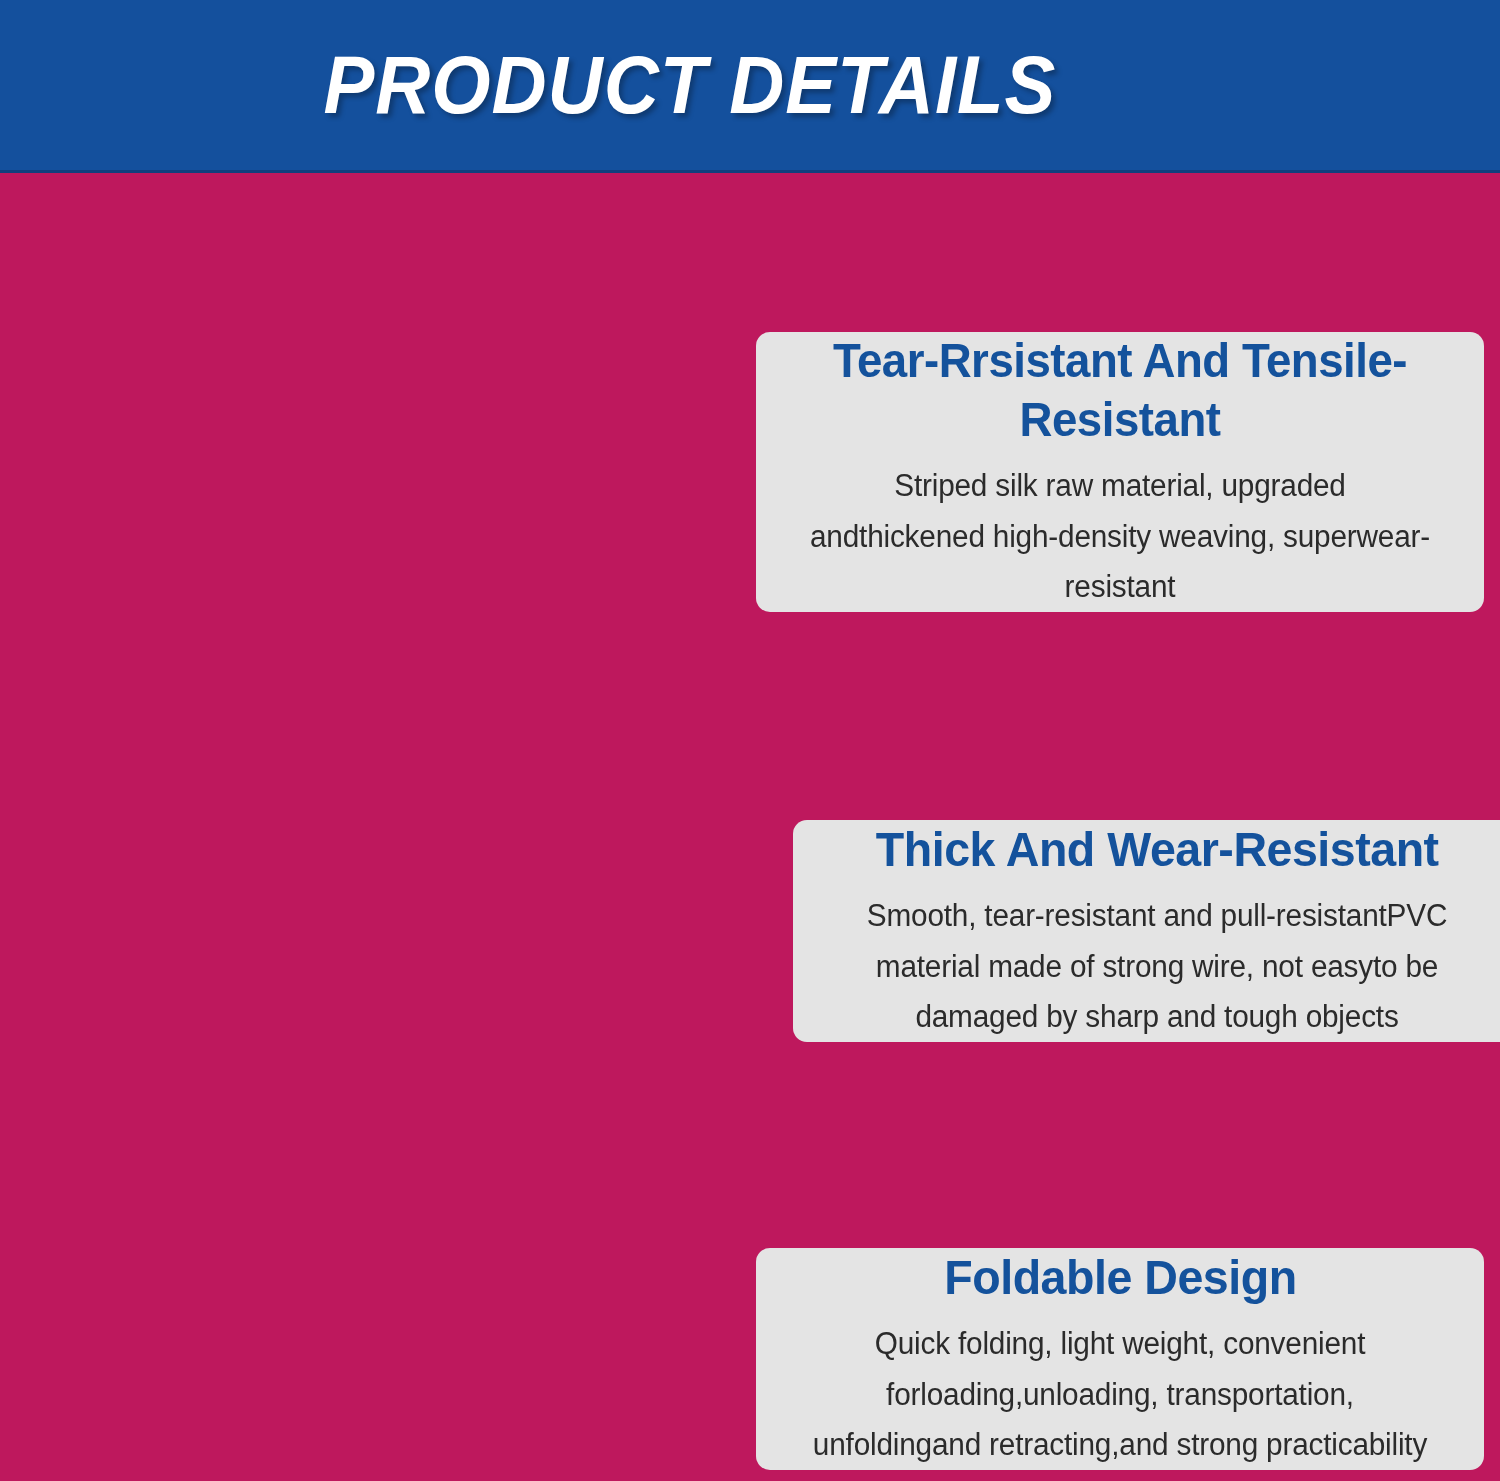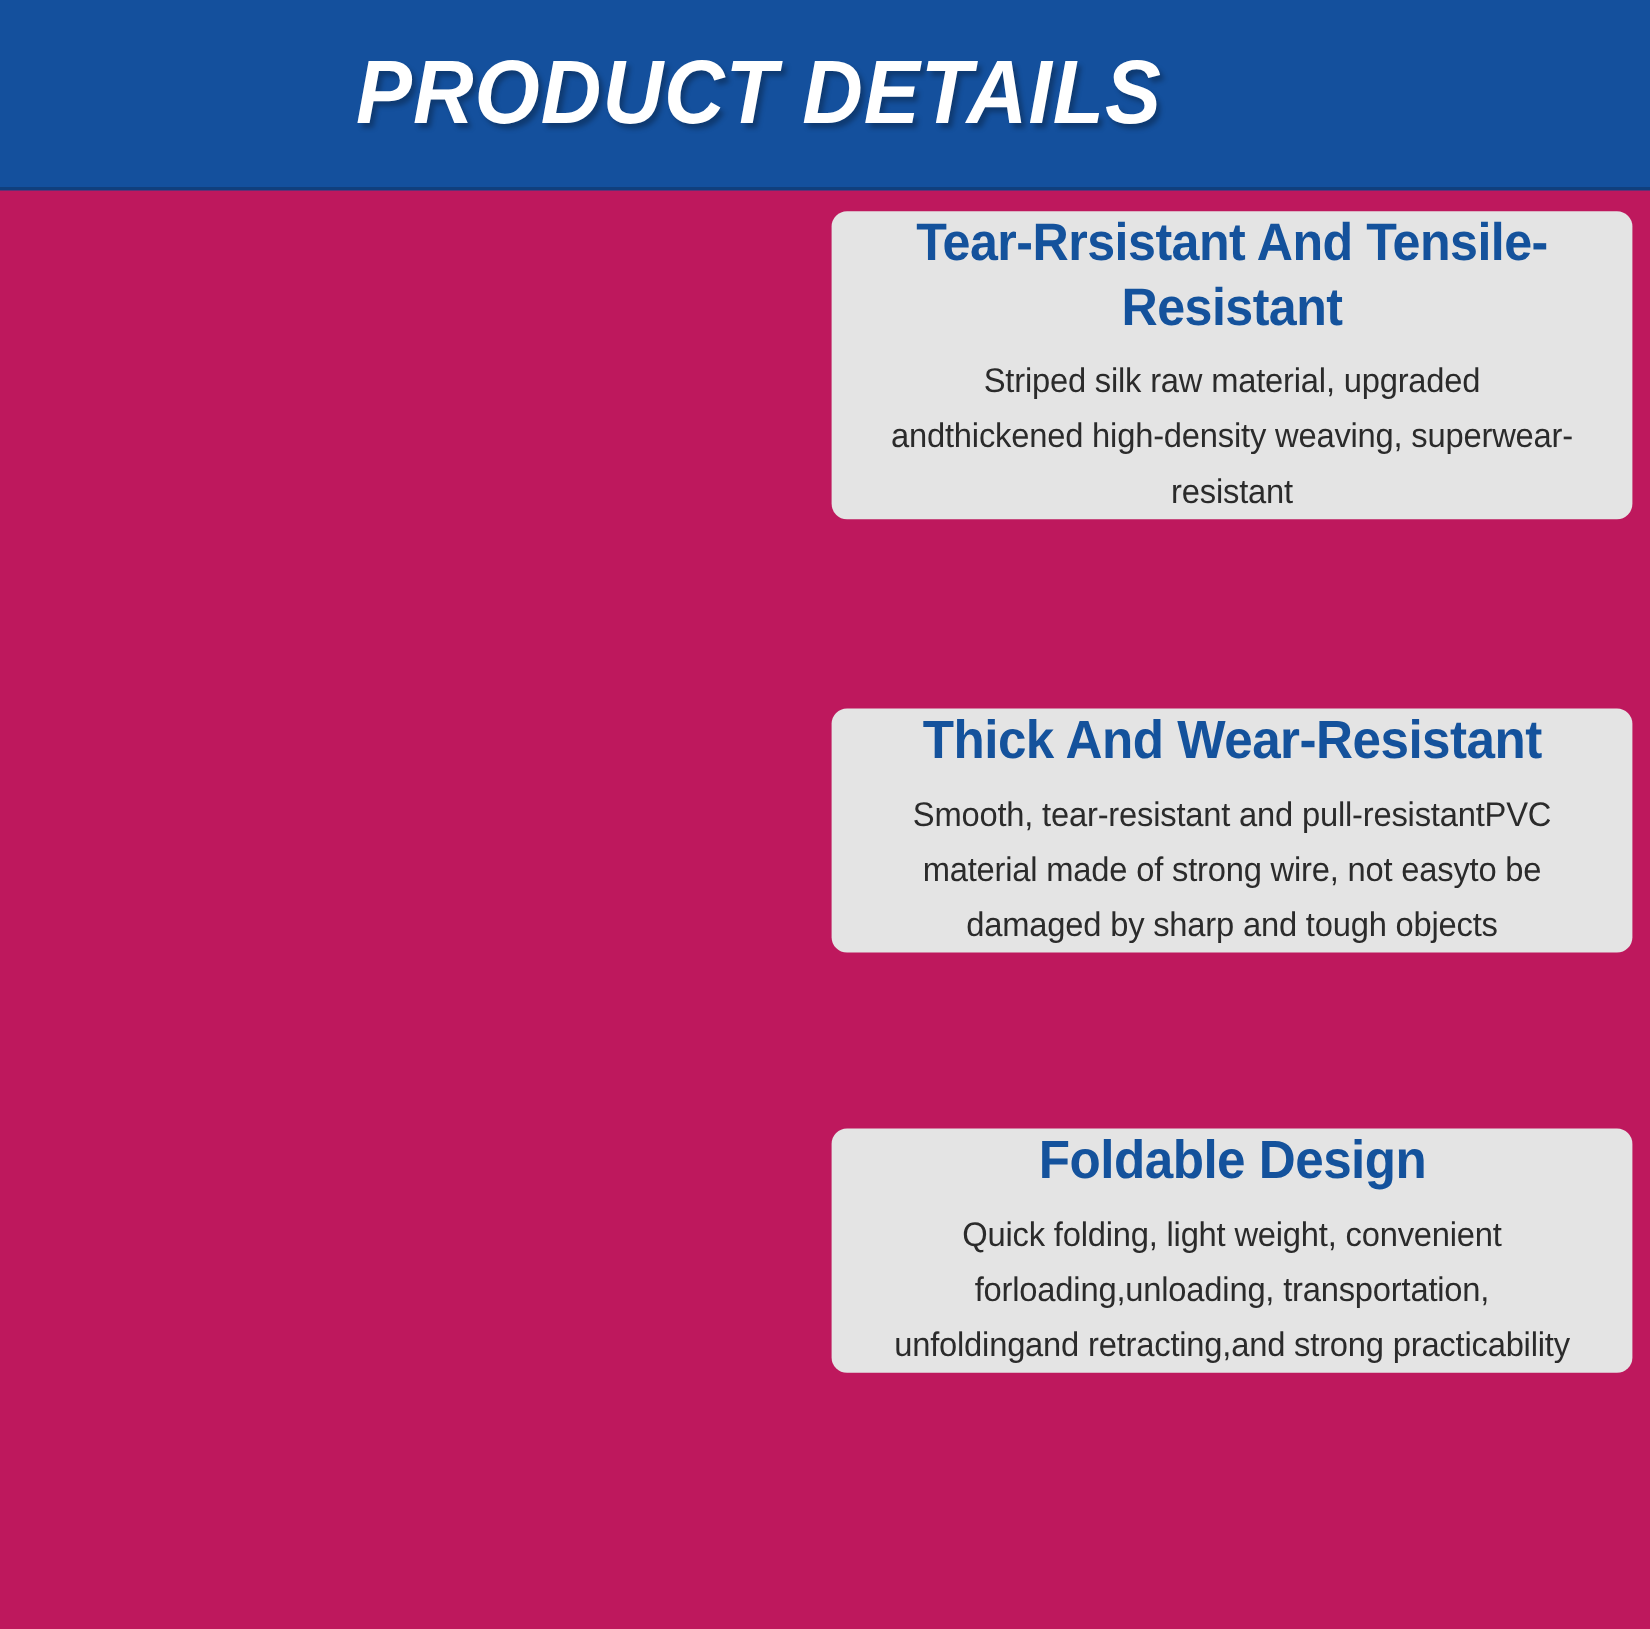--- a/index.html
+++ b/index.html
@@ -48,25 +48,25 @@
     transform: scaleX(0.93);
     margin-right: 120px;
   }
 
   
   .row {
     position: absolute;
     left: 0;
     width: 1364px;
     display: flex;
-    align-items: flex-start;
+    align-items: flex-end;
   }
   #row-0 { top: 192px; height: 420px; }
-  #row-1 { top: 644px; height: 422px; }
-  #row-2 { top: 1026px; height: 412px; }
+  #row-1 { top: 620px; height: 422px; gap: 37px; }
+  #row-2 { top: 1058px; height: 412px; }
 
   .photo-cell {
     position: relative;
     margin-left: 16px;
     width: 732px;
     border-radius: 12px;
     overflow: hidden;
     flex: 0 0 auto;
   }
 

